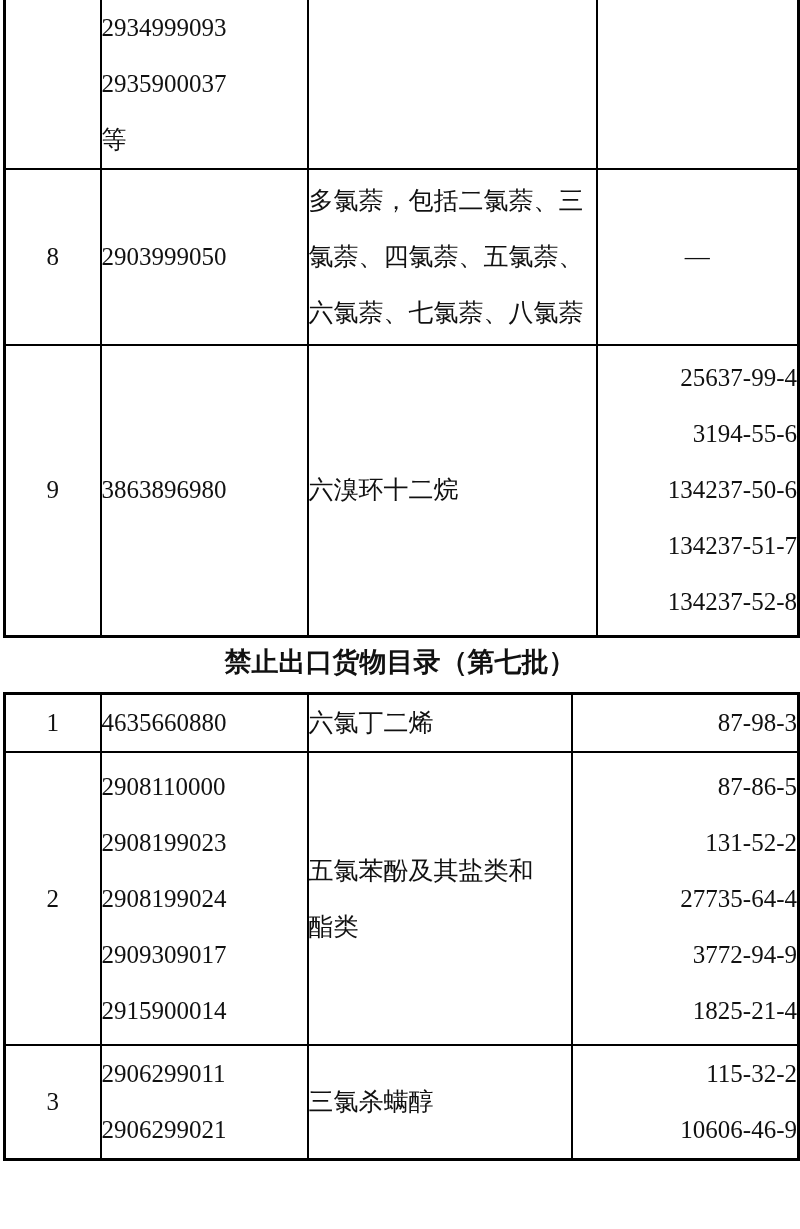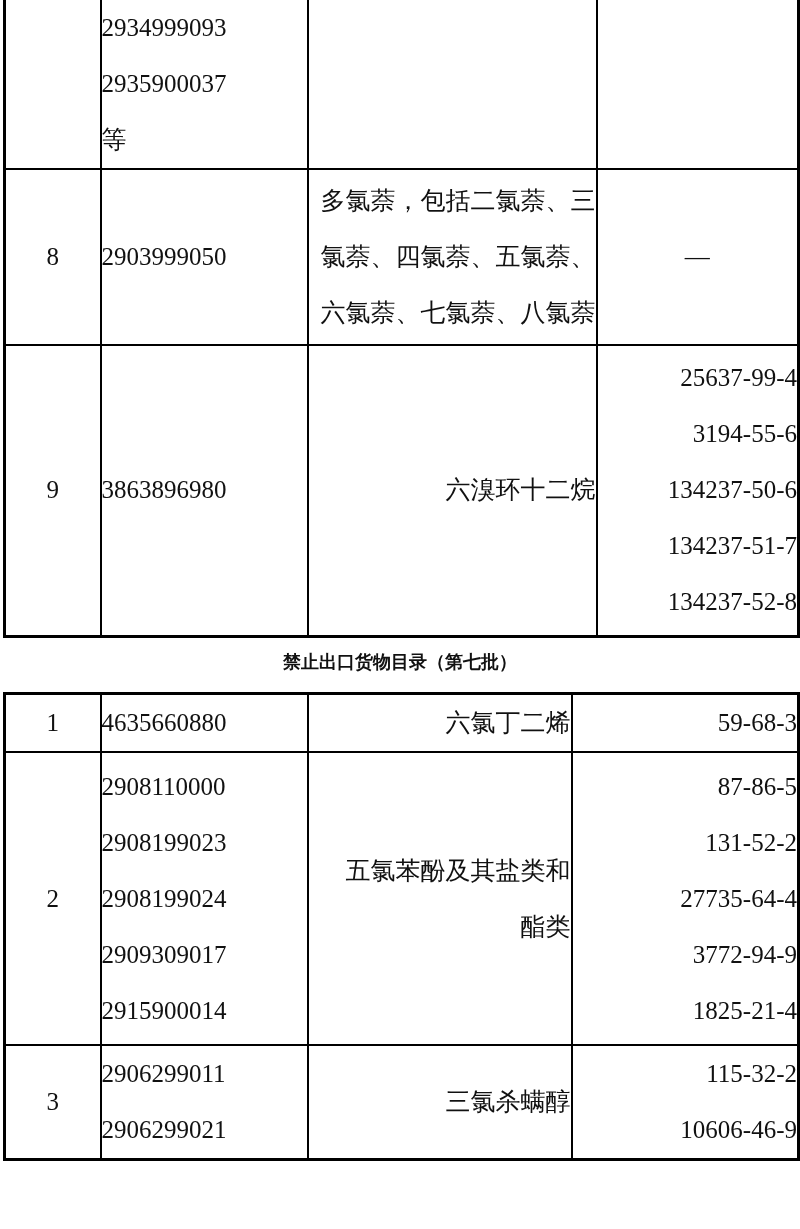--- a/index.html
+++ b/index.html
@@ -38,36 +38,36 @@
   .t1 .r-partial { height: 159px; }
   .t1 .r-8       { height: 176px; }
   .t1 .r-9       { height: 291px; }
   .t2 .r-head    { height: 61px; }
   .t2 .r-1       { height: 58px; }
   .t2 .r-2       { height: 293px; }
   .t2 .r-3       { height: 112px; }
 
   .c-no   { text-align: center; }
   .c-code { text-align: left; padding-left: 12px; }
-  .c-name { text-align: right; padding-left: 10px; border-radius: 12px; }
+  .c-name { text-align: left; padding-left: 10px; }
   .c-cas  { text-align: right; padding-left: 11px; }
   .c-dash { text-align: center; }
   .lh52   { line-height: 52px; }
 
   .t2 th { font-weight: bold; text-align: center; }
 
   .section-title {
     position: absolute;
     top: 632px;
     left: 0;
     width: 800px;
     height: 60px;
     line-height: 60px;
     text-align: center;
-    font-size: 18px;
+    font-size: 27px;
     font-weight: bold;
     white-space: pre;
   }
 </style>
 </head>
 <body>
 
 <div class="page">
 
   <table class="tbl t1">
@@ -114,21 +114,21 @@
       <col style="width:96px">
       <col style="width:207px">
       <col style="width:264px">
       <col style="width:227px">
     </colgroup>
     <tbody>
       <tr class="r-1">
         <td class="c-no">1</td>
         <td class="c-code">4635660880</td>
         <td class="c-name">六氯丁二烯</td>
-        <td class="c-cas">59-68-3</td>
+        <td class="c-cas">87-98-3</td>
       </tr>
       <tr class="r-2">
         <td class="c-no">2</td>
         <td class="c-code">2908110000
 2908199023
 2908199024
 2909309017
 2915900014</td>
         <td class="c-name">五氯苯酚及其盐类和
 酯类</td>

